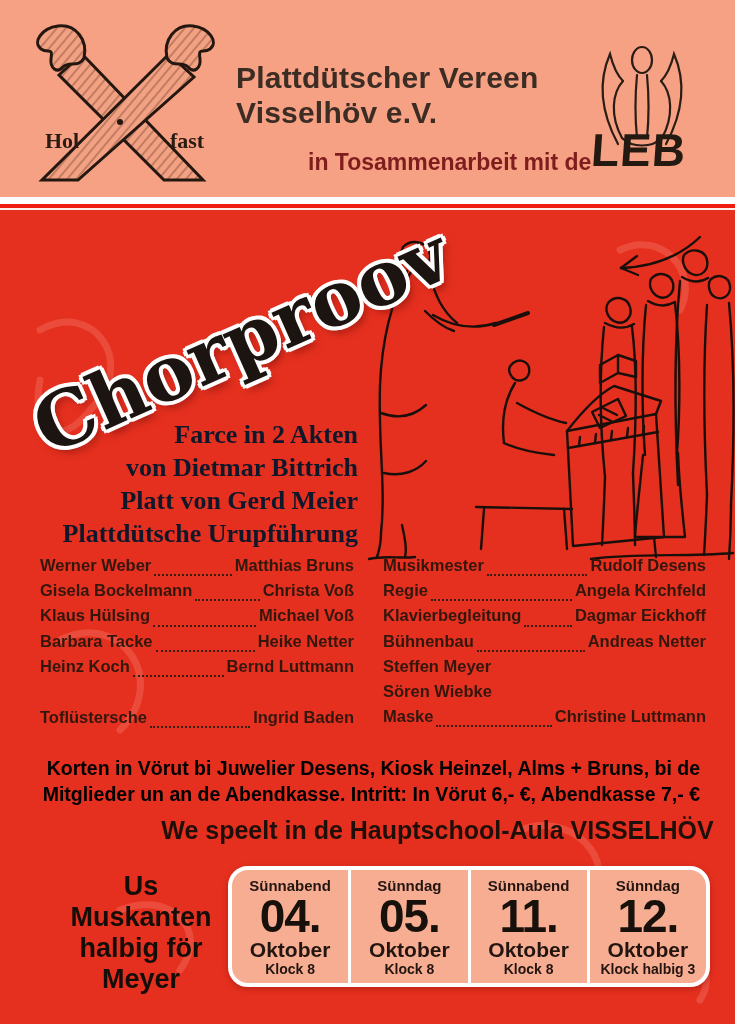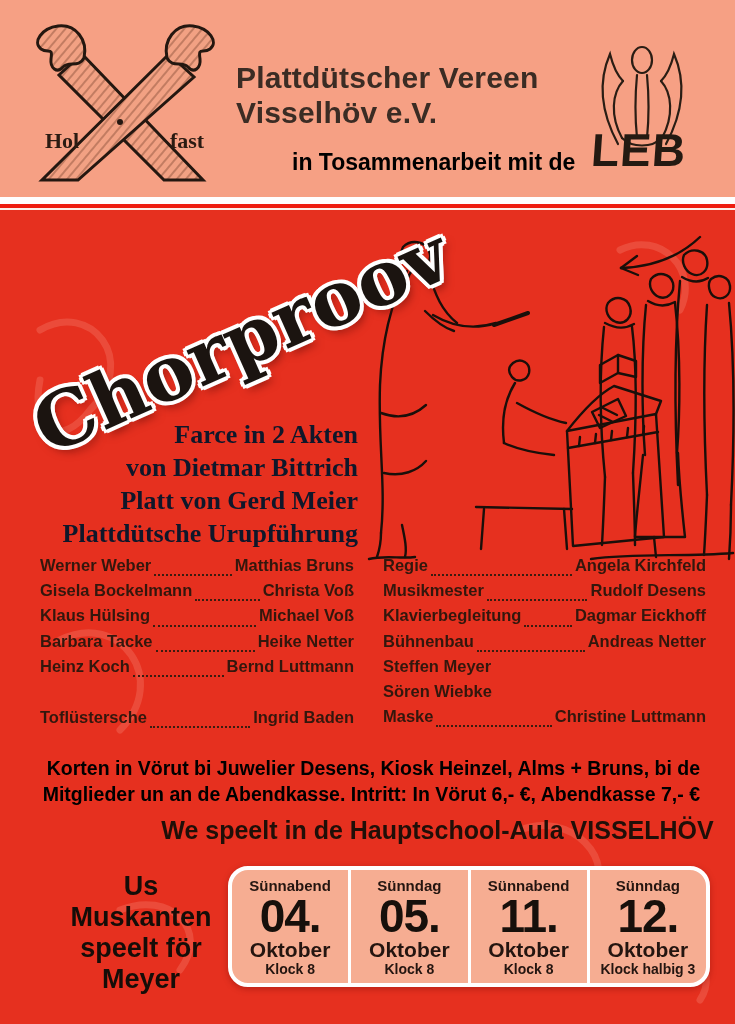--- a/index.html
+++ b/index.html
@@ -3,21 +3,21 @@
 <meta charset="utf-8">
 <style>
   html,body{margin:0;padding:0;background:#666;}
   .poster{position:relative;width:735px;height:1024px;overflow:hidden;
           background:#e6301f;font-family:"Liberation Sans",sans-serif;}
 
   
   .header{position:absolute;top:0;left:0;width:735px;height:197px;background:#f6a084;}
   .org{position:absolute;left:236px;top:60px;font-size:30px;font-weight:bold;
        color:#3b2c24;line-height:35px;letter-spacing:.2px;}
-  .coop{position:absolute;left:292px;top:149px;font-size:23px;font-weight:600;color:#000000;}
+  .coop{position:absolute;left:308px;top:149px;font-size:23px;font-weight:600;color:#7f1d1d;}
   .logo-left{position:absolute;left:20px;top:16px;}
   .logo-leb{position:absolute;left:566px;top:26px;}
 
   
   .div-white{position:absolute;top:197px;left:0;width:735px;height:7px;background:#ffffff;}
   .div-red{position:absolute;top:204px;left:0;width:735px;height:4px;background:#ee1d10;}
   .div-white2{position:absolute;top:208px;left:0;width:735px;height:2px;background:#fdf0ea;}
 
   
   .title{position:absolute;left:10px;top:296px;width:462px;text-align:center;
@@ -230,28 +230,28 @@
     <div class="cspacer"></div>
     <div class="crow">
       <span class="crole">Toflüstersche</span>
       <span class="cleader"></span>
       <span class="cname">Ingrid Baden</span>
     </div>
   </div>
 
   <div class="cast cast-right">
     <div class="crow">
+      <span class="crole">Musikmester</span>
+      <span class="cleader"></span>
+      <span class="cname">Rudolf Desens</span>
+    </div>
+    <div class="crow">
       <span class="crole">Regie</span>
       <span class="cleader"></span>
       <span class="cname">Angela Kirchfeld</span>
-    </div>
-    <div class="crow">
-      <span class="crole">Musikmester</span>
-      <span class="cleader"></span>
-      <span class="cname">Rudolf Desens</span>
     </div>
     <div class="crow">
       <span class="crole">Klavierbegleitung</span>
       <span class="cleader"></span>
       <span class="cname">Dagmar Eickhoff</span>
     </div>
     <div class="crow">
       <span class="crole">Bühnenbau</span>
       <span class="cleader"></span>
       <span class="cname">Andreas Netter</span>
@@ -276,21 +276,21 @@
   <div class="tickets">
     <div>Korten in Vörut bi Juwelier Desens, Kiosk Heinzel, Alms + Bruns, bi de</div>
     <div>Mitglieder un an de Abendkasse. Intritt: In Vörut 6,- €, Abendkasse 7,- €</div>
   </div>
 
   <div class="venue">We speelt in de Hauptschool-Aula VISSELHÖV</div>
 
   <div class="music">
     <div>Us</div>
     <div>Muskanten</div>
-    <div>speelt för</div>
+    <div>halbig för</div>
     <div>Meyer</div>
   </div>
 
   <div class="datebox">
     <div class="dcell">
       <div class="dday">Sünnabend</div>
       <div class="dnum">04.</div>
       <div class="dmonth">Oktober</div>
       <div class="dtime">Klock 8</div>
     </div>

